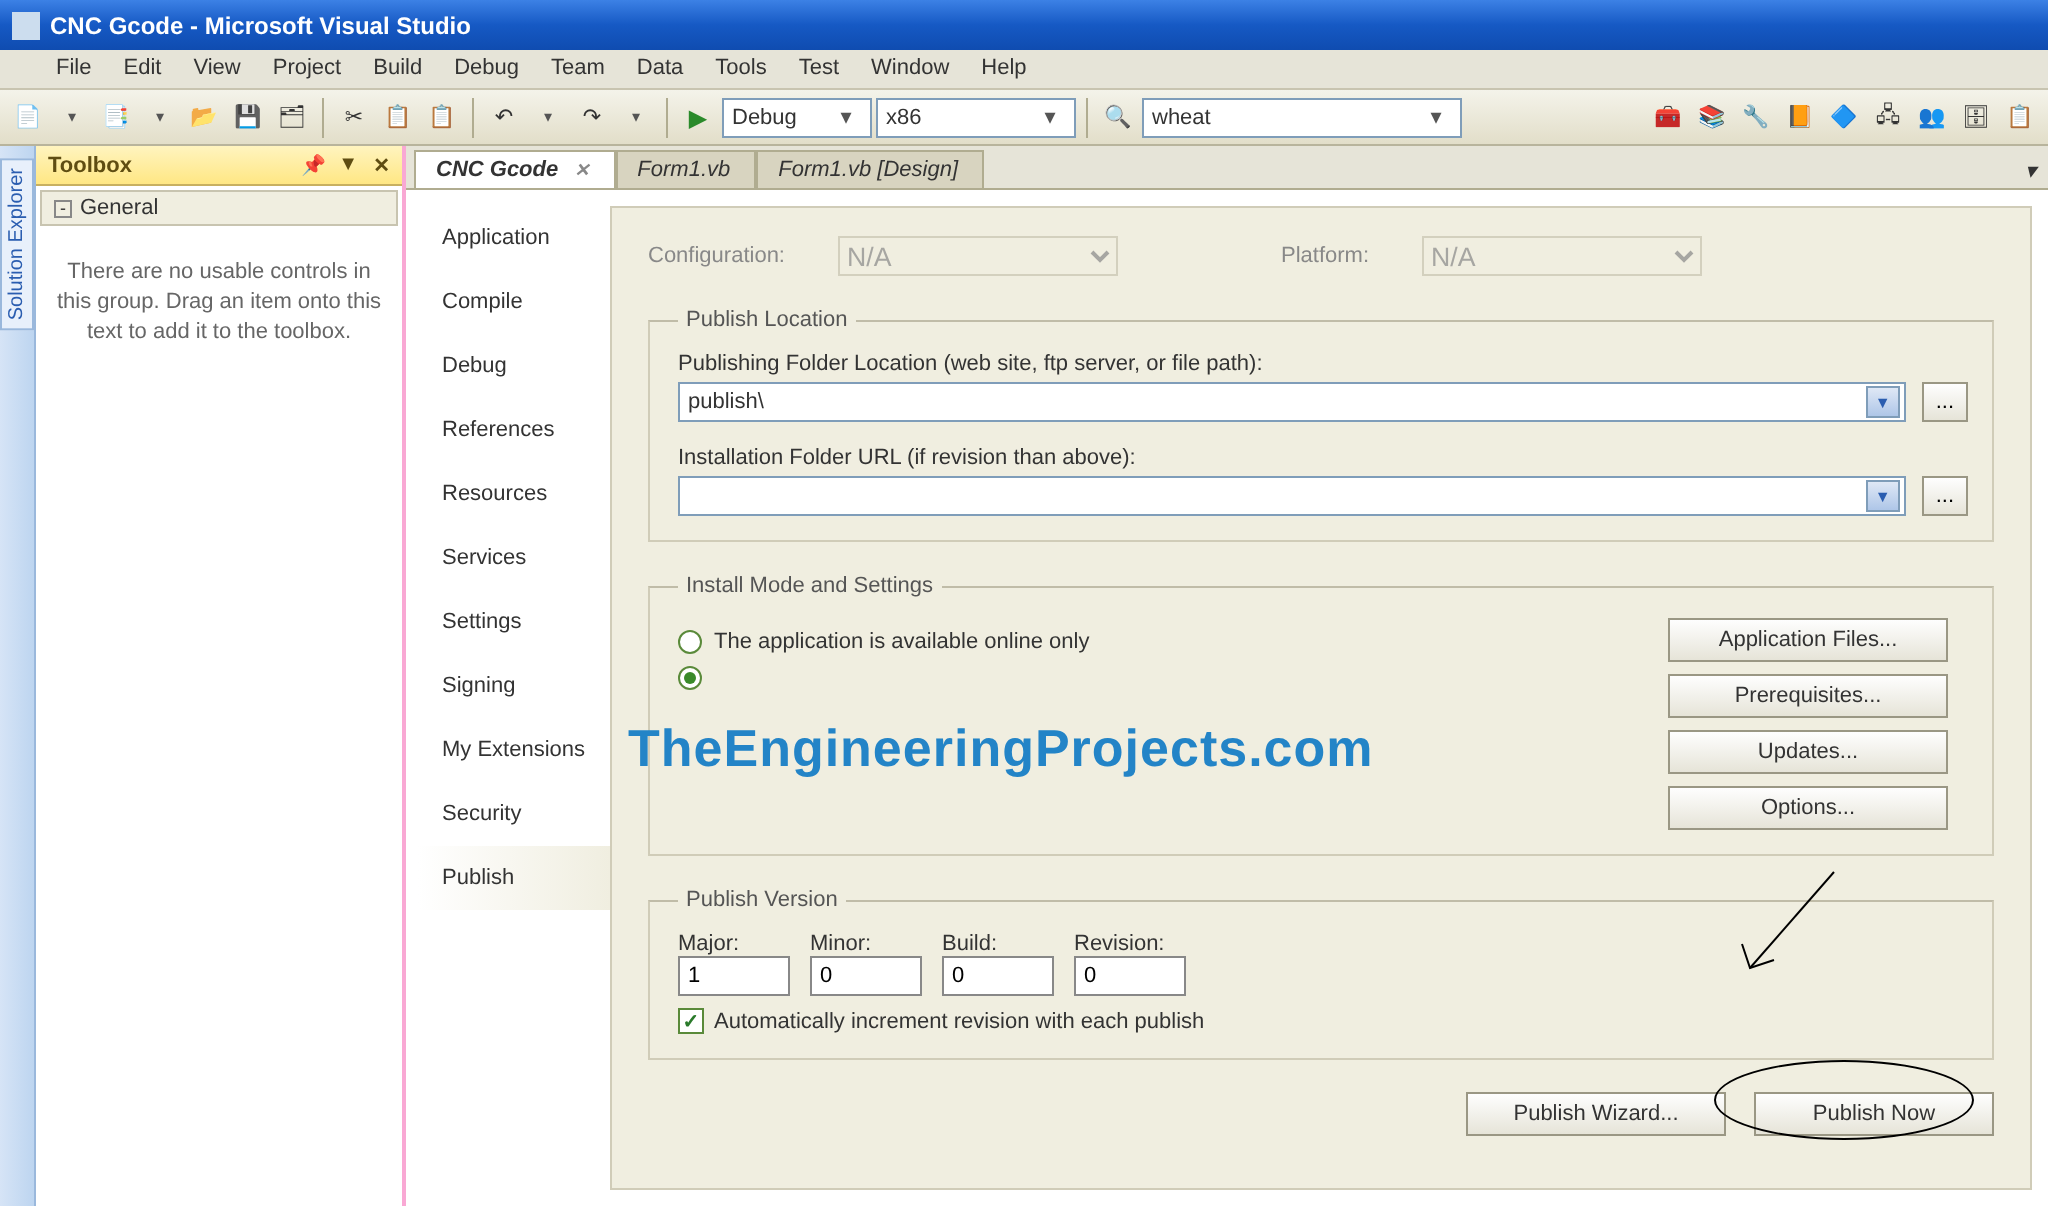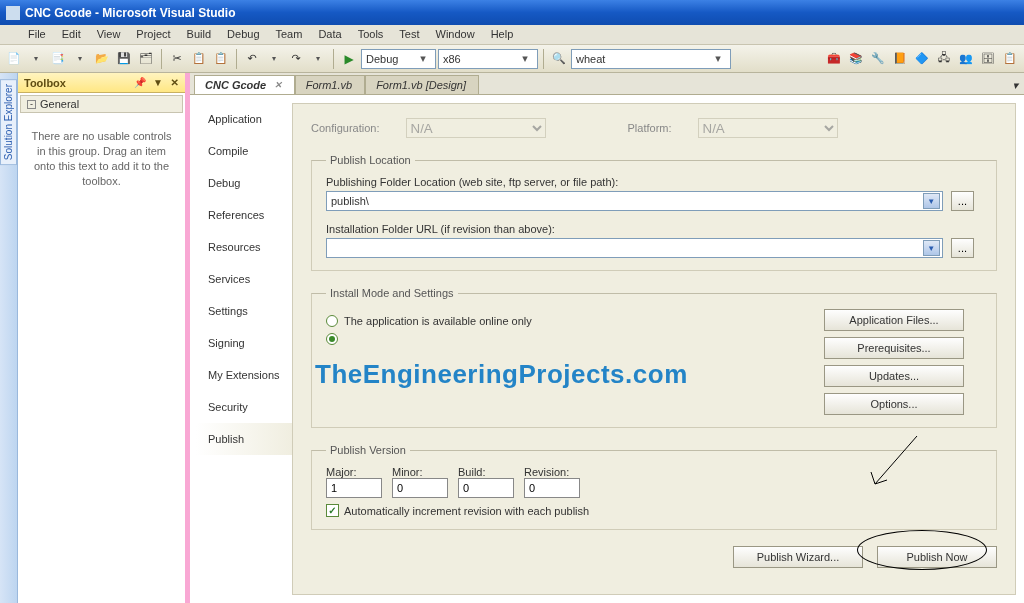--- a/index.html
+++ b/index.html
@@ -17,21 +17,21 @@
 .toolbar .combo .arr { margin-left:auto; width:16px; text-align:center; color:#555;}
 .toolbar .sep { width:1px; background:#b0ac90; height:20px; margin:0 3px;}
 .play { color: #2a8a2a; font-size: 12px; }
 .tri { font-size:8px; color:#555;}
 
 .shell { display:flex; height: 530px; }
 
 .left-rail { width:18px; background:linear-gradient(to right,#d6e4f6,#bdd5f0); border-right:1px solid #9ab8dc; display:flex; align-items:flex-start; justify-content:center; padding-top:6px;}
 .left-rail .vtab { writing-mode: vertical-rl; transform: rotate(180deg); font-size:10px; color:#2a5db0; padding:4px 2px; background:#e8f0fb; border:1px solid #9ab8dc;}
 
-.toolbox { width:172px; background:#fff; border-right:5px solid #f9a8d4; }
+.toolbox { width:185px; background:#fff; border-right:2px solid #f9a8d4; }
 .toolbox .head { background:linear-gradient(to bottom,#fff4bf,#ffe784); height:20px; display:flex; align-items:center; padding:0 6px; border-bottom:1px solid #c8b060; font-weight:bold; color:#5f4d12; position:relative;}
 .toolbox .head .pin { position:absolute; right:22px; font-size:10px;}
 .toolbox .head .x { position:absolute; right:6px; font-size:10px;}
 .toolbox .sub { background:#f0eee0; border:1px solid #c8c4b0; margin:2px; padding:2px 6px; font-size:11px; display:flex; align-items:center;}
 .toolbox .sub .minus { display:inline-block; width:9px; height:9px; border:1px solid #888; text-align:center; line-height:7px; margin-right:4px; font-size:9px;}
 .toolbox .msg { padding: 14px 10px; text-align:center; color:#666; font-size:11px; line-height:1.35;}
 
 .main { flex:1; background:#fff; display:flex; flex-direction:column; }
 .tabs { background:#e6e4d8; height:22px; display:flex; align-items:flex-end; padding-left:4px; border-bottom:1px solid #b0ac90; gap:0;}
 .tabs .tab { padding:3px 12px 3px 10px; background:#d8d4c0; border:1px solid #b0ac90; border-bottom:none; font-size:11px; display:flex; align-items:center; gap:4px;font-style:italic;}
@@ -42,38 +42,38 @@
 
 .sidenav { width:96px; background:#fff; }
 .sidenav .item { padding:10px 12px; font-size:11px; color:#333; cursor:default; }
 .sidenav .item.sel { background:linear-gradient(to right,#fff,#f0eee0); }
 
 .proppage { flex:1; background:#f0eee0; border:1px solid #d0ccb8; padding:14px 18px 10px 18px; font-size:11px; overflow:hidden; position:relative;}
 .proppage label.lbl { color:#888; }
 .row { display:flex; align-items:center; gap:8px; }
 .cfg select { border:1px solid #c8c4b0; background:#f0eee0; color:#888; height:20px; width:140px; }
 
-fieldset { border:1px solid #d0ccb8; border-top:1px solid #c0bca8; margin-top:16px; padding:10px 22px 12px 14px; }
+fieldset { border:1px solid #d0ccb8; border-top:1px solid #c0bca8; margin-top:16px; padding:10px 12px 12px 14px; }
 legend { font-size:11px; color:#555; padding:0 4px; }
 
 .combo-in { background:#fff; border:1px solid #7f9db9; height:20px; display:flex; align-items:center; padding:0 2px 0 4px; }
 .combo-in .arrbtn { width:17px; height:16px; background:linear-gradient(to bottom,#dfe8f6,#aec6e8); border:1px solid #7f9db9; display:flex; align-items:center; justify-content:center; font-size:8px; color:#2a5db0;}
 .btn-small { background:linear-gradient(to bottom,#fefefe,#e6e4d8); border:1px solid #9a9784; height:20px; padding:0 6px; font-size:11px; }
 
 .radio { display:flex; align-items:center; gap:6px; margin:6px 0;}
 .radio .dot { width:12px; height:12px; border:1px solid #5a8a3a; border-radius:50%; display:flex; align-items:center; justify-content:center; background:#fff;}
 .radio .dot.inner::after { content:""; width:6px; height:6px; background:#3a8a2a; border-radius:50%;}
 
 .btn-wide { background:linear-gradient(to bottom,#fefefe,#e6e4d8); border:1px solid #9a9784; height:22px; width:140px; font-size:11px; text-align:center; display:flex; align-items:center; justify-content:center; }
 
 .ver input { width:56px; height:20px; border:1px solid #888; padding:0 4px; font-size:11px;}
 .chk { display:flex; align-items:center; gap:5px; margin-top:6px;}
 .chk .box { width:13px; height:13px; border:1px solid #5a8a3a; background:#fff; display:flex; align-items:center; justify-content:center; color:#2a7a2a; font-size:10px; font-weight:bold;}
 
-.watermark { position:absolute; left:22px; top:255px; font-size:26px; font-weight:bold; color:#2384c7; letter-spacing:0.5px; font-family: Arial; z-index:50; pointer-events:none;}
+.watermark { position:absolute; left:8px; top:255px; font-size:26px; font-weight:bold; color:#2384c7; letter-spacing:0.5px; font-family: Arial; z-index:50; pointer-events:none;}
 .arrow-ann { position:absolute; right:88px; bottom:96px; z-index:60; pointer-events:none;}
 .ellipse-ann { position:absolute; right:28px; bottom:24px; width:130px; height:40px; border:1px solid #000; border-radius:50%; z-index:60; pointer-events:none;}
 </style>
 </head>
 <body>
 
 <div class="titlebar">
   <span class="icon"></span>
   <span>CNC Gcode - Microsoft Visual Studio</span>
 </div>

